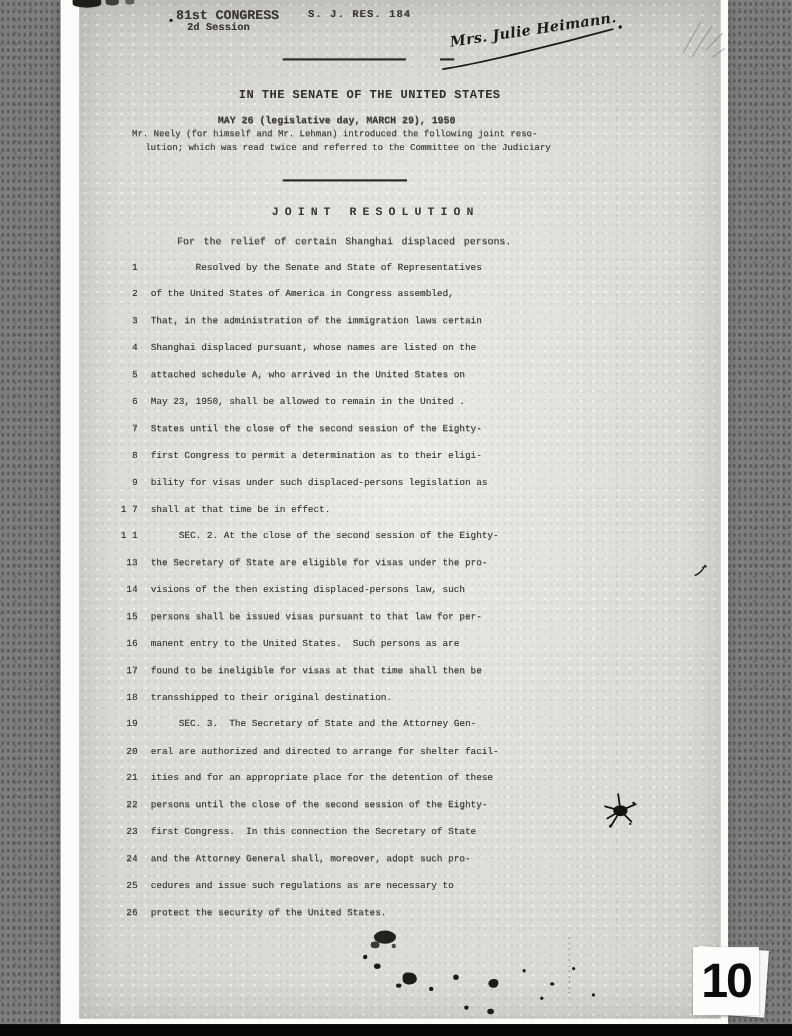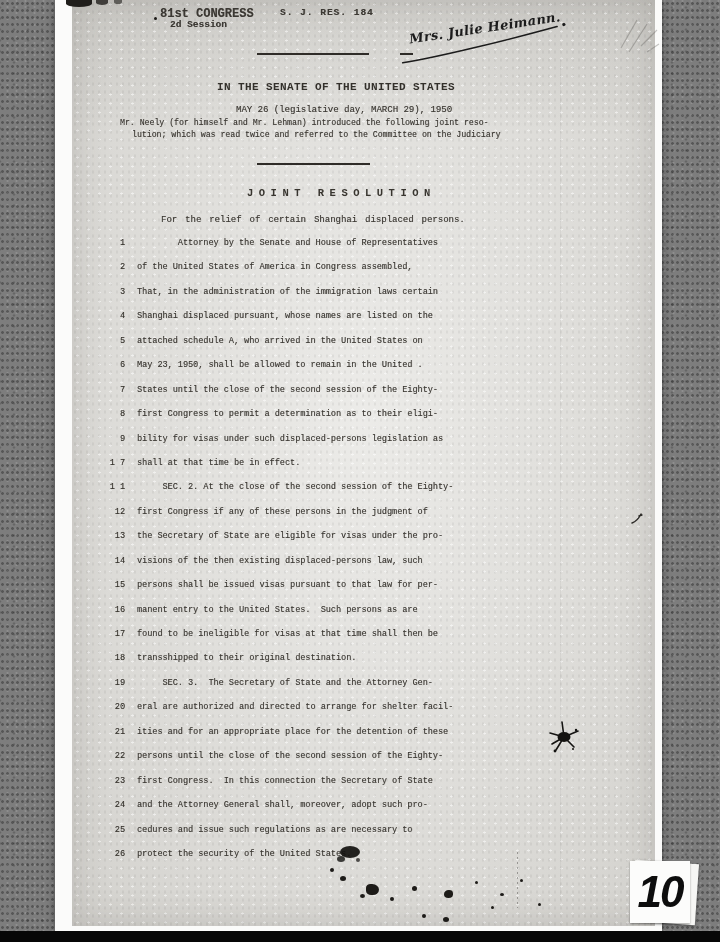--- a/index.html
+++ b/index.html
@@ -26,21 +26,21 @@
   .ink{color:#3b3833;text-shadow:.3px .3px .3px rgba(55,50,45,.45);}
   .pos{position:absolute;white-space:pre;}
   .congress1{left:88px;top:7px;font-size:12px;font-weight:700;}
   .congress2{left:98px;top:19px;font-size:9.5px;font-weight:700;}
   .billno{left:208px;top:7px;font-size:9.5px;font-weight:700;letter-spacing:1px;}
   .rule{position:absolute;height:2px;background:#2f2c28;}
   .rule1{left:185px;top:53px;width:112px;}
   .rule2{left:185px;top:163px;width:113px;}
   .dash{left:328px;top:53px;width:13px;}
   .senate{left:145px;top:81px;font-size:11px;font-weight:700;letter-spacing:.4px;color:#33302b;}
-  .dateline{left:126px;top:105px;font-size:9px;font-weight:400;margin-left:38px;}
+  .dateline{left:126px;top:105px;font-size:9px;font-weight:700;}
   .intro1{left:48px;top:118px;font-size:8.2px;}
   .intro2{left:60px;top:130px;font-size:8.2px;}
   .title{left:175px;top:187px;font-size:10.5px;font-weight:700;letter-spacing:5.5px;color:#38352f;}
   .subtitle{left:89px;top:215px;font-size:9px;word-spacing:2.5px;}
   .lines{position:absolute;left:0;top:238px;width:520px;}
   .line{height:24.45px;display:flex;align-items:flex-start;font-size:8.5px;line-height:11px;}
   .num{width:53px;text-align:right;white-space:pre;flex:0 0 auto;color:#36332d;}
   .txt{margin-left:12px;white-space:pre;}
   .sig{position:absolute;left:330px;top:30px;width:175px;height:54px;
     transform:rotate(-8.5deg);transform-origin:20px 40px;z-index:5;}
@@ -53,21 +53,21 @@
     background:repeating-linear-gradient(180deg,rgba(30,28,25,.35) 0 2px,transparent 2px 5px);}
   .speck{position:absolute;background:#1d1b18;border-radius:50%;}
   .blot-star{position:absolute;left:476px;top:720px;width:36px;height:38px;}
   .blot26{position:absolute;left:262px;top:844px;width:30px;height:22px;}
   .edge-smudge{position:absolute;background:#201e1b;border-radius:0 0 60% 60%;}
   .markcheck{position:absolute;left:558px;top:512px;width:14px;height:14px;}
   .page-label{position:absolute;left:630px;top:860px;width:72px;height:66px;z-index:9;}
   .card-back{position:absolute;left:3px;top:2px;width:64px;height:61px;background:#f6f6f4;
     transform:rotate(4deg);box-shadow:0 1px 3px rgba(0,0,0,.4);}
   .card-front{position:absolute;left:0;top:1px;width:60px;height:62px;background:#fcfcfb;
-    display:flex;align-items:center;justify-content:center;box-shadow:0 1px 2px rgba(0,0,0,.35);font-style:italic;}
+    display:flex;align-items:center;justify-content:center;box-shadow:0 1px 2px rgba(0,0,0,.35);}
   .card-front span{font-family:"Liberation Sans","DejaVu Sans",sans-serif;font-weight:700;
     font-size:44px;color:#0d0d0d;letter-spacing:-2px;}
   .bottom-bar{position:absolute;left:0;top:931px;width:720px;height:11px;background:#070707;}
 </style>
 </head>
 <body>
 
 <div class="screen">
 
   <div class="sheet">
@@ -95,21 +95,21 @@
 
       <div class="rule rule2"></div>
 
       <div class="pos title">JOINT RESOLUTION</div>
       <div class="pos subtitle ink">For the relief of certain Shanghai displaced persons.</div>
 
       <div class="lines">
 
       <div class="line">
           <span class="num ink">1</span>
-          <span class="txt ink">        Attorney by the Senate and House of Representatives</span>
+          <span class="txt ink">        Resolved by the Senate and State of Representatives</span>
         </div>
           <div class="line">
           <span class="num ink">2</span>
           <span class="txt ink">of the United States of America in Congress assembled,</span>
         </div>
           <div class="line">
           <span class="num ink">3</span>
           <span class="txt ink">That, in the administration of the immigration laws certain</span>
         </div>
           <div class="line">
@@ -136,24 +136,20 @@
           <span class="num ink">9</span>
           <span class="txt ink">bility for visas under such displaced-persons legislation as</span>
         </div>
           <div class="line">
           <span class="num ink">1 7</span>
           <span class="txt ink">shall at that time be in effect.</span>
         </div>
           <div class="line">
           <span class="num ink">1 1</span>
           <span class="txt ink">     SEC. 2. At the close of the second session of the Eighty-</span>
-        </div>
-          <div class="line">
-          <span class="num ink">12</span>
-          <span class="txt ink">first Congress if any of these persons in the judgment of</span>
         </div>
           <div class="line">
           <span class="num ink">13</span>
           <span class="txt ink">the Secretary of State are eligible for visas under the pro-</span>
         </div>
           <div class="line">
           <span class="num ink">14</span>
           <span class="txt ink">visions of the then existing displaced-persons law, such</span>
         </div>
           <div class="line">

